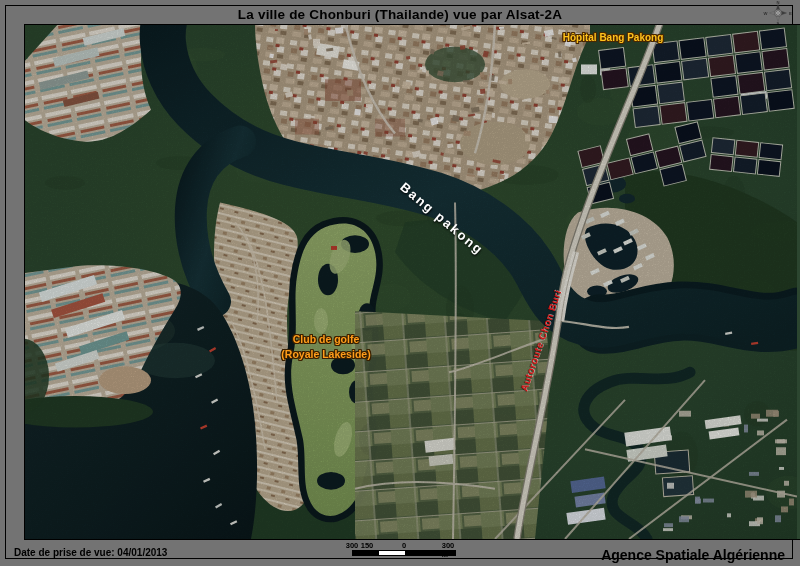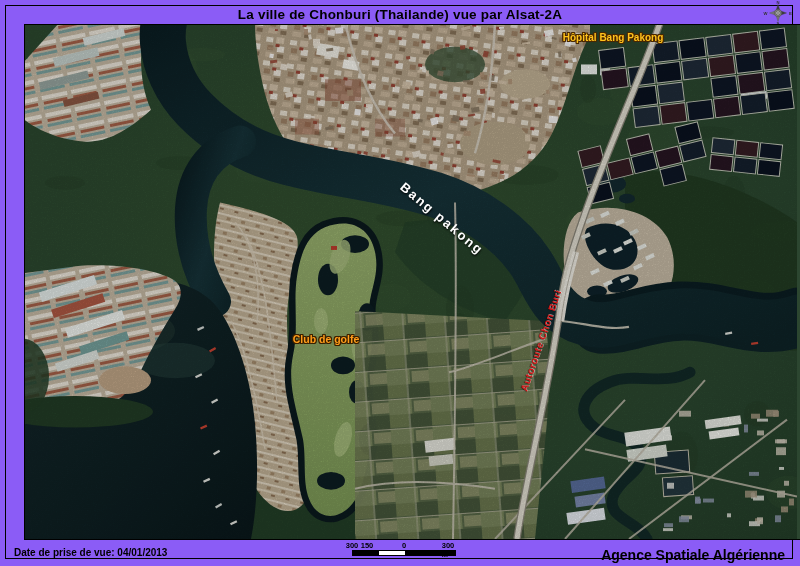--- a/index.html
+++ b/index.html
@@ -1,16 +1,16 @@
 <!DOCTYPE html>
 <html style="--c-water: #12282c; --c-vegetation: #2c4630; --c-urban: #c2b096; --c-golf: #8fa968; --c-label_yellow: #ffc21c; --c-label_orange: #ff9d1a; --c-label_red: #d01616; --c-label_white: #ffffff;"><head>
 <meta charset="utf-8">
 <style>
   html,body{margin:0;padding:0;background:#fff;}
-  .page{position:relative;width:800px;height:566px;background:#8b5cf6;
+  .page{position:relative;width:800px;height:566px;background:#737373;
         font-family:"Liberation Sans",sans-serif;overflow:hidden;}
   .outer-border{position:absolute;left:5px;top:5px;width:788px;height:554px;
         border:1px solid #000;box-sizing:border-box;}
   .map-title{position:absolute;top:7px;left:0;width:100%;text-align:center;
         font-size:13.5px;font-weight:bold;color:#000;letter-spacing:.2px;}
   .compass{position:absolute;left:761px;top:1px;width:34px;height:24px;}
   .map-frame{position:absolute;left:24px;top:24px;width:772px;height:514px;
         border:1px solid #000;background:#2c4630;overflow:hidden;padding-left:12px;}
   .map-frame svg.sat{position:absolute;left:0;top:0;}
   .map-label{position:absolute;font-weight:bold;white-space:nowrap;}
@@ -493,20 +493,21 @@
           <rect x="726" y="322" width="7" height="2.3" fill="#cc4433" transform="rotate(-8 726 322)"></rect>
         </g>
 
       <rect x="0" y="0" width="772" height="521" filter="url(#grain)" opacity="0.2"></rect>
     </svg>
 
     <div class="map-label lbl-hospital">Hôpital Bang Pakong</div>
     <div class="map-label lbl-river">Bang pakong</div>
     <div class="map-label lbl-golf">
       <div>Club de golfe</div>
+      <div>(Royale Lakeside)</div>
     </div>
     <div class="map-label lbl-highway">Autoroute Chon Buri</div>
   </div>
 
   <div class="footer-date">Date de prise de vue: 04/01/2013</div>
   <div class="footer-agency">Agence Spatiale Algérienne</div>
 
   <div class="scalebar">
     <div class="ticks">
       <span style="left:2px">300</span>

